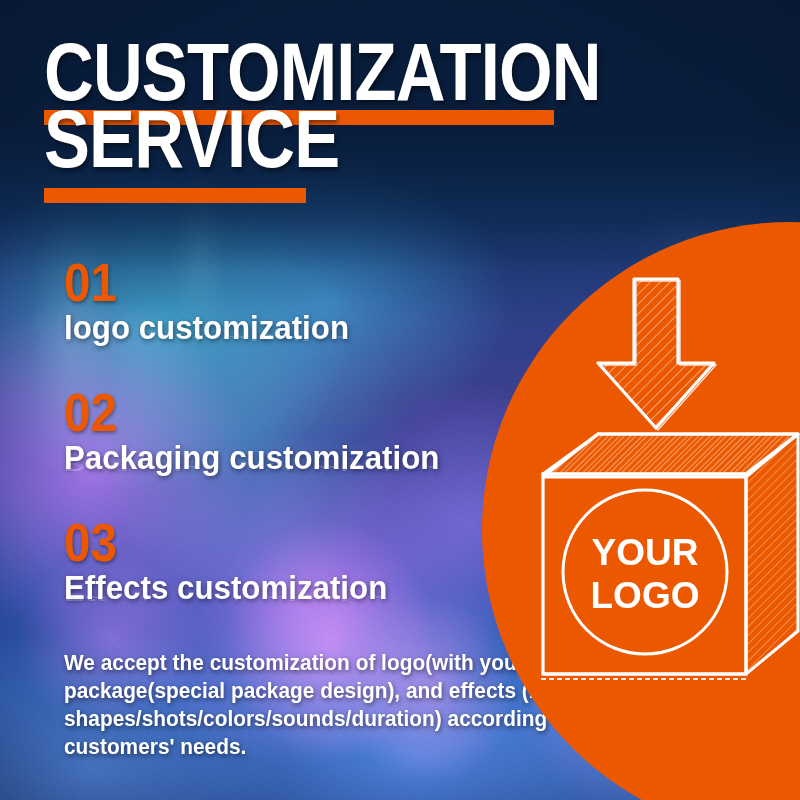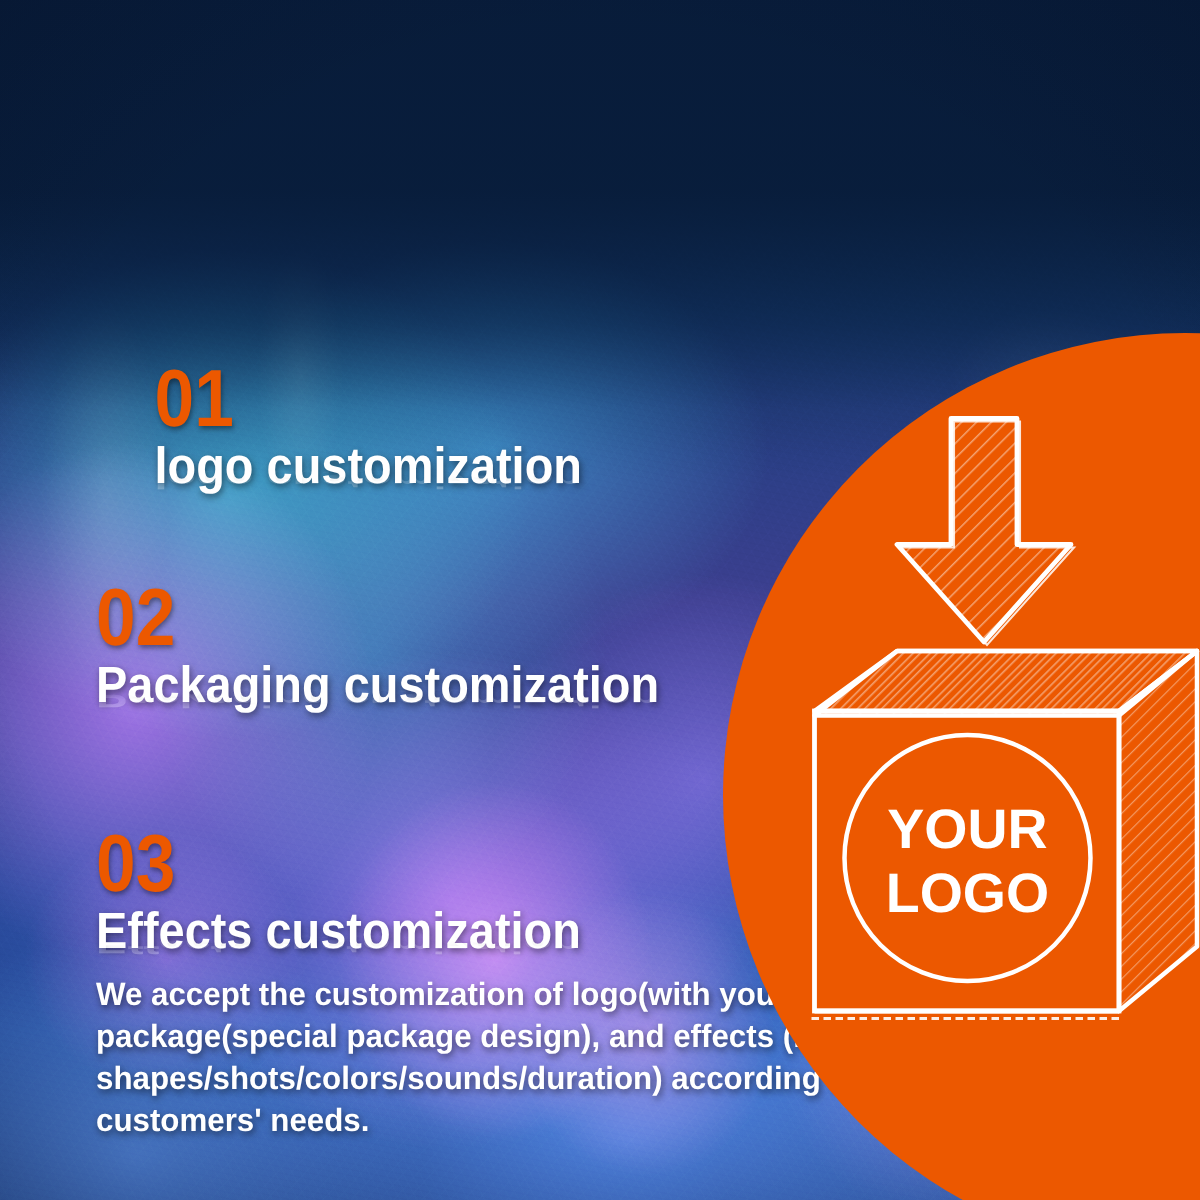--- a/index.html
+++ b/index.html
@@ -89,23 +89,23 @@
     position:relative;z-index:2;white-space:nowrap;
   }
   .hl-1{font-size:82px;}
   .hl-2{font-size:82px;}
   .bar{position:absolute;height:15px;background:#ec5800;z-index:1;}
   .bar-1{left:0;top:72px;width:510px;}
   .bar-2{left:0;top:150px;width:262px;}
 
   
   .item{position:absolute;left:64px;}
-  .item-1{top:242px;margin-left:39px;}
+  .item-1{top:258px;}
   .item-2{top:388px;}
-  .item-3{top:552px;}
+  .item-3{top:518px;}
   .num{
     font-size:54px;font-weight:bold;color:#ec5800;line-height:.92;
     transform:scaleX(.88);transform-origin:left center;
     text-shadow:1px 2px 4px rgba(0,0,0,.4);
   }
   .itext{
     font-size:34px;font-weight:bold;color:#ffffff;line-height:1.02;
     transform:scaleX(.92);transform-origin:left center;
     text-shadow:1px 2px 5px rgba(0,0,0,.5);
     white-space:nowrap;margin-top:2px;position:relative;
@@ -144,20 +144,28 @@
     <div class="bg-layer bg-teal"></div>
     <div class="bg-layer bg-violet"></div>
     <div class="bg-layer bg-magenta"></div>
     <div class="bg-layer bg-blue"></div>
     <div class="bg-layer bg-wisp"></div>
     <div class="bg-layer bg-grain"></div>
     <div class="bg-layer bg-topdark"></div>
     <div class="bg-layer bg-vignette"></div>
   </div>
 
+  <div class="heading">
+    <div class="hl-wrap">
+      <div class="bar bar-1"></div>
+      <div class="bar bar-2"></div>
+      <div class="hl hl-1">CUSTOMIZATION</div>
+      <div class="hl hl-2">SERVICE</div>
+    </div>
+  </div>
 
   <div class="item item-1">
     <div class="num">01</div>
     <div class="itext">
       <span>logo customization</span>
       <span class="refl">logo customization</span>
     </div>
   </div>
 
   <div class="item item-2">

